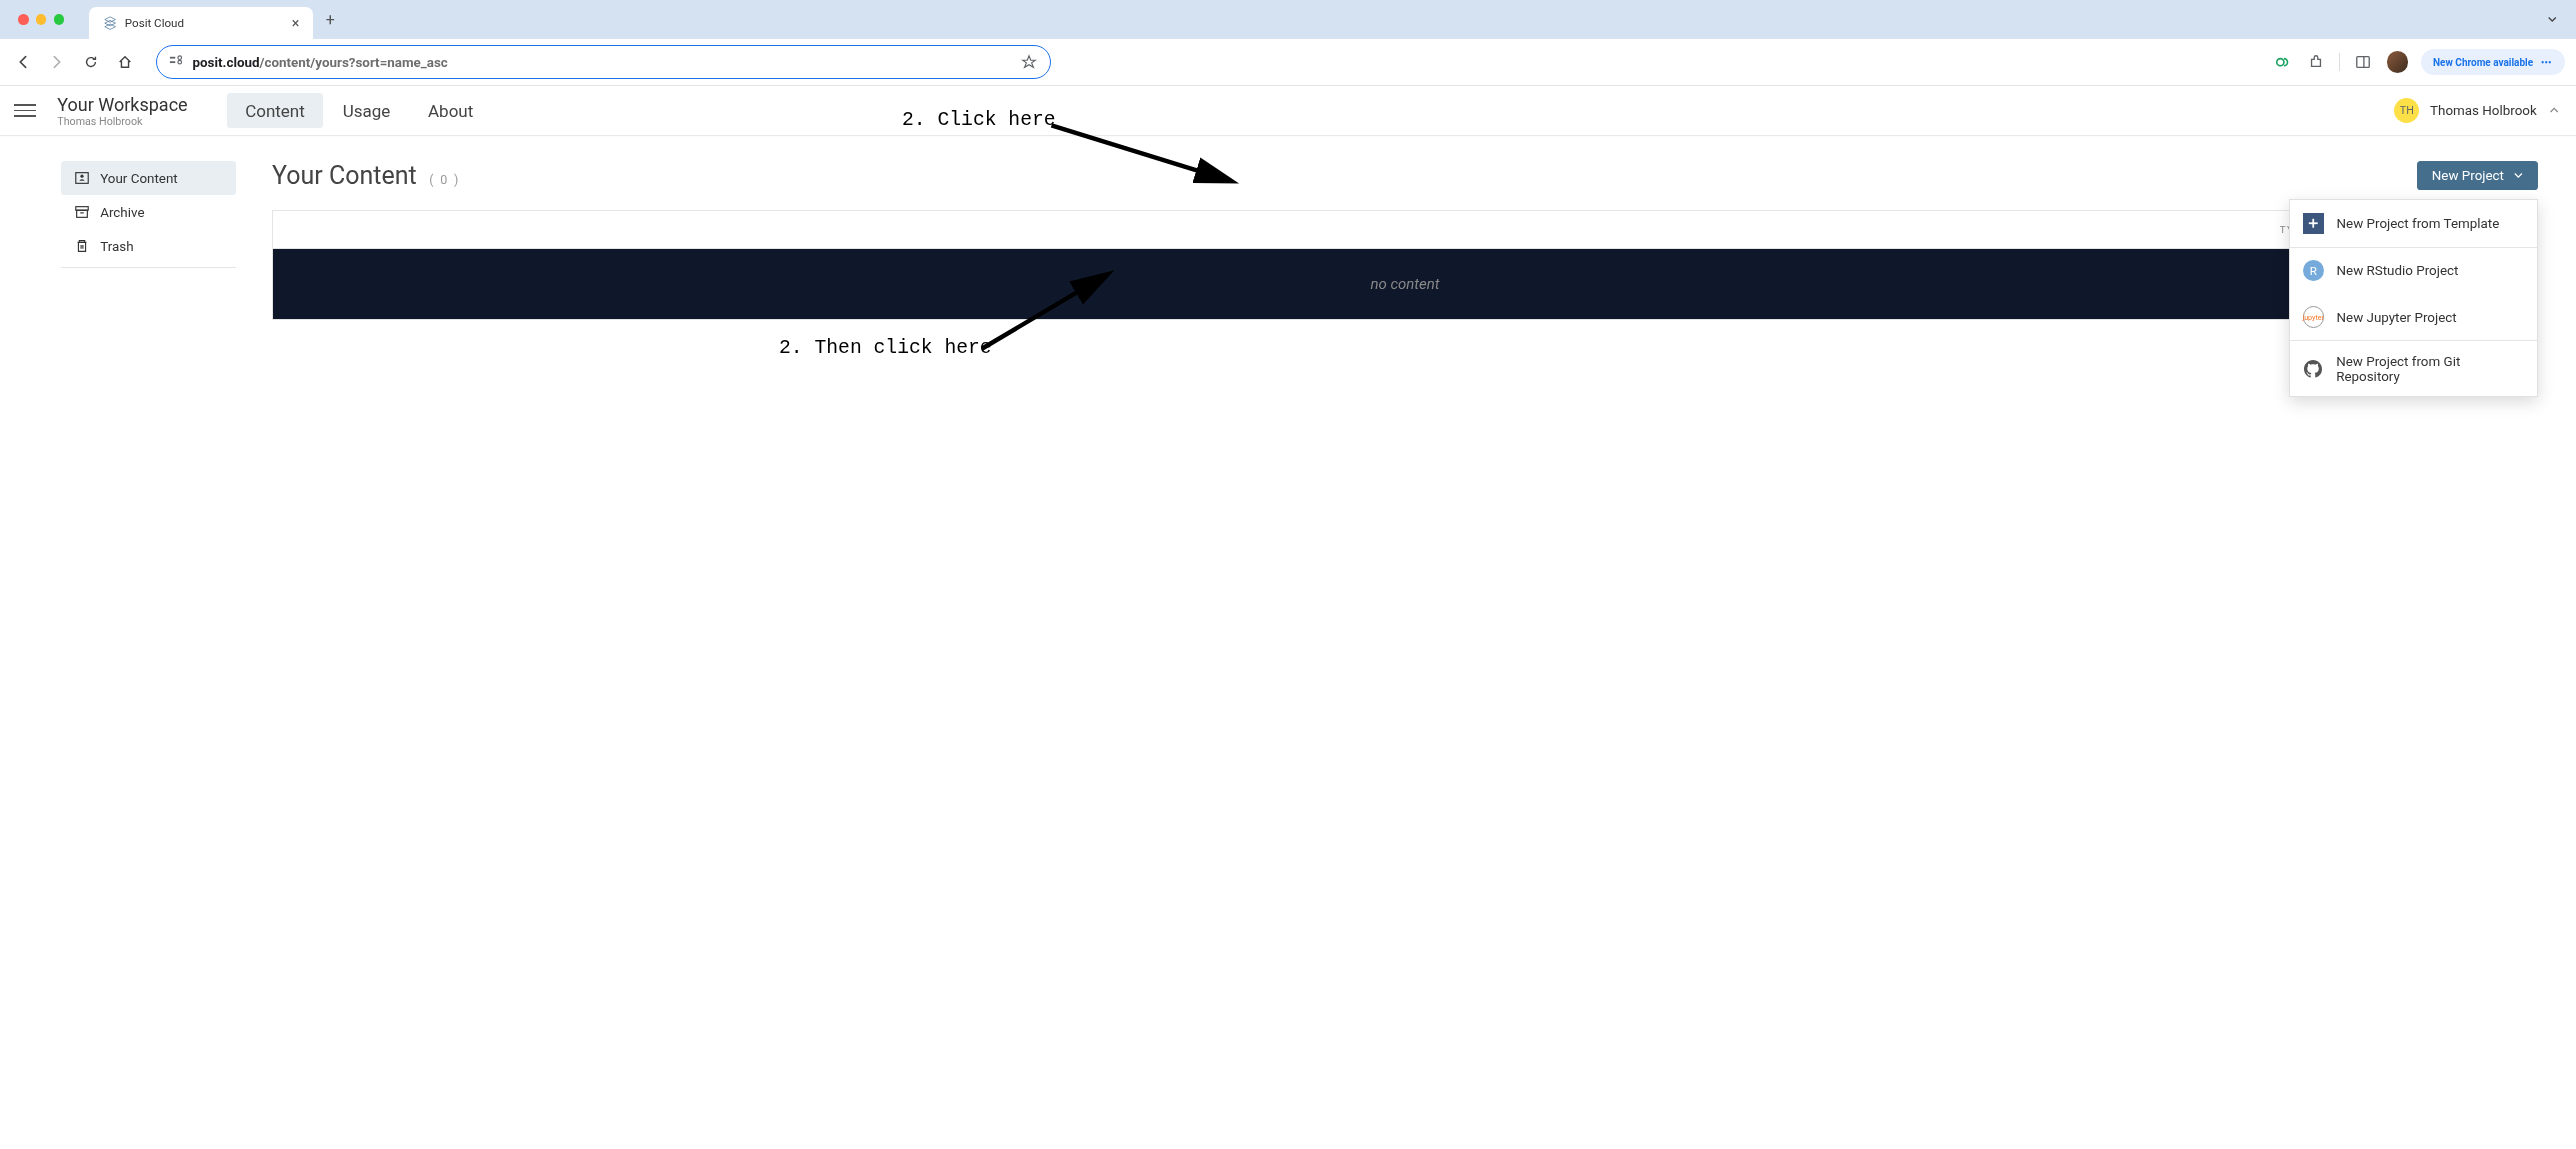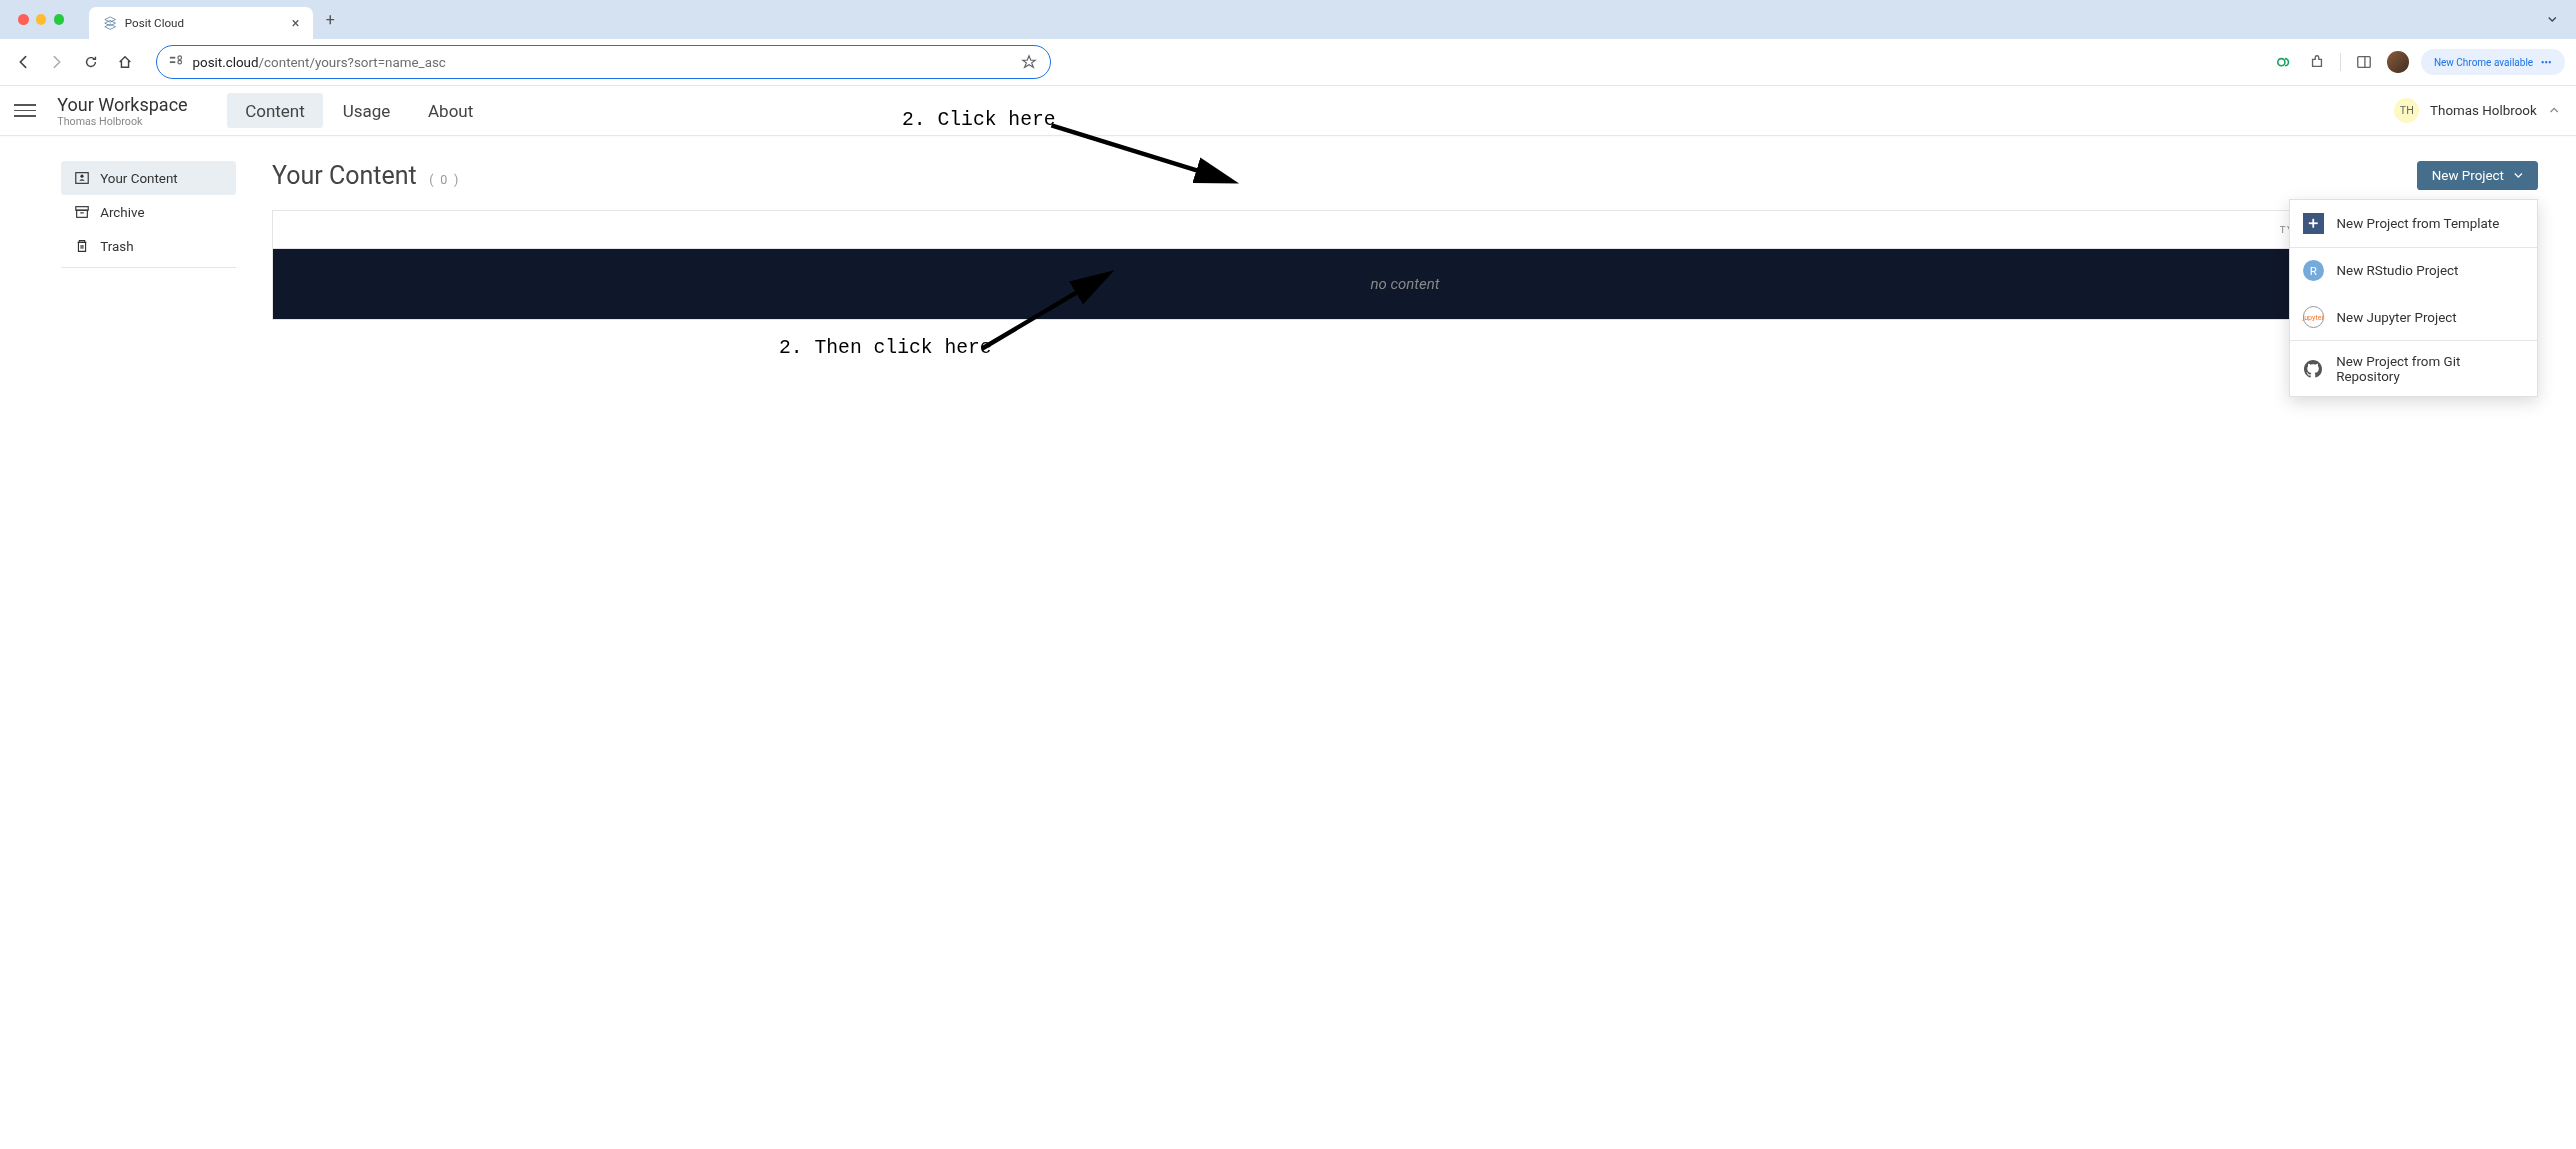--- a/index.html
+++ b/index.html
@@ -12,21 +12,21 @@
     .tl-red { background: #ff5f57; }
     .tl-yellow { background: #febc2e; }
     .tl-green { background: #28c840; }
     .tab { background: #fff; height: 32px; margin-left: 25px; margin-top: 7.2px; display: flex; align-items: center; padding: 0 14px; border-radius: 7.2px 7.2px 0 0; gap: 7.2px; width: 224px; }
     .tab-favicon { width: 14.3px; height: 14.3px; display: flex; align-items: center; justify-content: center; }
     .tab-title { font-size: 11.6px; color: #333; flex: 1; }
     .tab-close { font-size: 14.3px; color: #555; cursor: pointer; }
     .new-tab { margin-left: 12.5px; font-size: 16px; color: #555; cursor: pointer; }
     .chrome-dropdown { margin-left: auto; margin-right: 7.2px; }
 
-    .address-bar-row { background: #fff; height: 47px; display: flex; align-items: center; padding: 0 10.7px; gap: 9px; border-bottom: 0.9px solid #e5e5e5; }
+    .address-bar-row { background: #fff; height: 47px; display: flex; align-items: center; padding: 0 10.7px; gap: 9px; border-bottom: 0.9px solid #e5e5e5; font-weight: bold; }
     .nav-btn { width: 25px; height: 25px; display: flex; align-items: center; justify-content: center; color: #5f6368; cursor: pointer; }
     .nav-btn.disabled { color: #b0b0b0; }
     .address-bar { flex: 1; max-width: 895px; height: 34px; border: 1.8px solid #1a73e8; border-radius: 18px; display: flex; align-items: center; padding: 0 12.5px; gap: 9px; margin-left: 9px; }
     .site-settings-icon { color: #5f6368; font-size: 12.5px; }
     .url-text { font-size: 13.4px; color: #202124; }
     .url-text .domain { color: #202124; }
     .url-text .path { color: #6e6e6e; }
     .star-icon { margin-left: auto; color: #5f6368; }
     .toolbar-right { margin-left: auto; display: flex; align-items: center; gap: 12.5px; }
     .toolbar-icon { width: 21.5px; height: 21.5px; display: flex; align-items: center; justify-content: center; color: #5f6368; }
@@ -38,21 +38,21 @@
     .app-header { height: 50px; display: flex; align-items: center; padding: 0 14.3px; border-bottom: 0.9px solid #e8e8e8; background: #fff; gap: 21.5px; box-shadow: 0 0.9px 2.7px rgba(0,0,0,0.05); }
     .hamburger { width: 21.5px; height: 21.5px; display: flex; flex-direction: column; justify-content: center; gap: 3.6px; cursor: pointer; }
     .hamburger span { height: 1.8px; background: #555; }
     .workspace-title-block { display: flex; flex-direction: column; }
     .workspace-title { font-size: 18px; color: #333; font-weight: 400; }
     .workspace-owner { font-size: 10.7px; color: #888; }
     .app-tabs { display: flex; gap: 1.8px; margin-left: 18px; }
     .app-tab { padding: 7.2px 18px; font-size: 17px; color: #444; cursor: pointer; border-radius: 3.6px; }
     .app-tab.active { background: #e8eef2; }
     .header-right { margin-left: auto; display: flex; align-items: center; gap: 10.7px; }
-    .user-badge { width: 25px; height: 25px; border-radius: 50%; background: #fef9c3; color: #666; display: flex; align-items: center; justify-content: center; font-size: 10.7px; }
+    .user-badge { width: 25px; height: 25px; border-radius: 50%; background: #fde047; color: #666; display: flex; align-items: center; justify-content: center; font-size: 10.7px; }
     .user-name { font-size: 13.4px; color: #333; }
     .expand-chevron { color: #888; }
 
     
     .main-layout { display: flex; padding: 25px 38px; gap: 36px; position: relative; margin-left: 23px; }
     .sidebar { width: 175px; }
     .sidebar-item { display: flex; align-items: center; gap: 10.7px; padding: 9px 12.5px; font-size: 13.4px; color: #333; cursor: pointer; border-radius: 3.6px; }
     .sidebar-item.active { background: #e8eef2; }
     .sidebar-icon { width: 16px; height: 16px; display: flex; align-items: center; justify-content: center; }
     .sidebar-divider { height: 0.9px; background: #e5e5e5; margin-top: 3.6px; }

